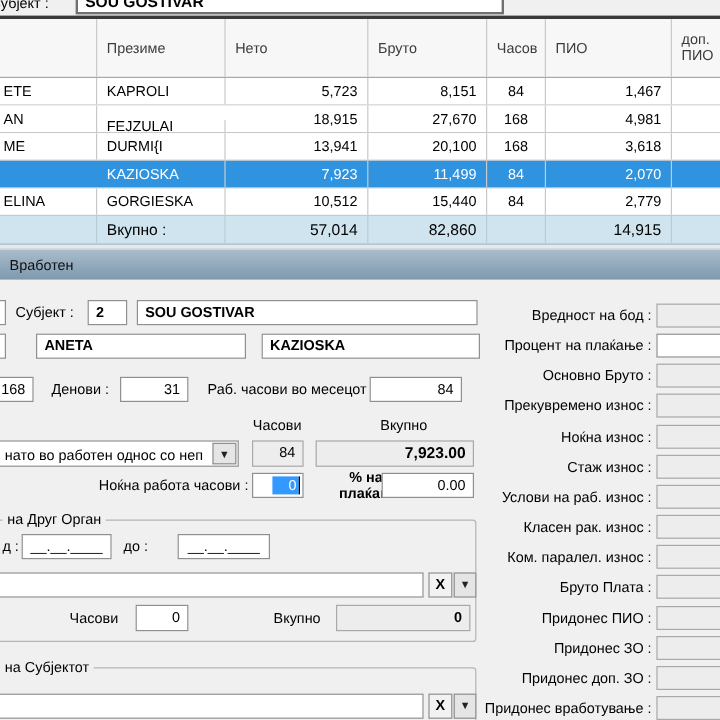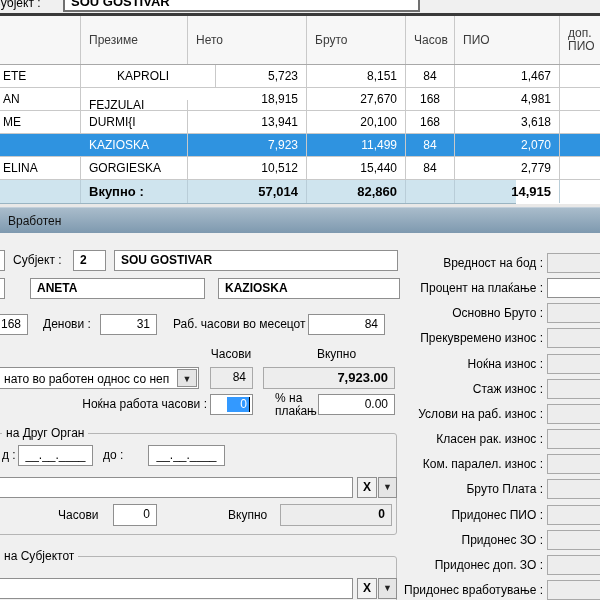--- a/index.html
+++ b/index.html
@@ -23,22 +23,22 @@
   #employee-table{left:0;top:16px;width:600px;height:188px;background:#fff;}
   .thead{position:absolute;left:0;top:0;width:600px;height:49px;background:#f7f7f7;border-bottom:1px solid #a8a8a8;box-sizing:border-box;}
   .hcell{position:absolute;top:0;bottom:0;border-right:1px solid #c9c9c9;box-sizing:border-box;
          display:flex;align-items:center;color:#3c3c3c;line-height:13px;}
   .trow{position:absolute;left:0;width:600px;height:23px;border-bottom:1px solid #c9c9c9;background:#fff;box-sizing:border-box;}
   .trow.selected{background:#2f93e0;color:#fff;}
   .tcell{position:absolute;top:0;bottom:0;border-right:1px solid #c9c9c9;box-sizing:border-box;
          display:flex;align-items:center;overflow:hidden;}
   .tcell.right{justify-content:flex-end;}
   .tcell.center{justify-content:center;}
-  .ttotal{position:absolute;left:0;top:164px;width:516px;height:24px;background:#cfe4ee;
-          font-weight:bold;font-size:13px;border-bottom:1px solid #9ab4c2;box-sizing:border-box;}
+  .ttotal{position:absolute;left:0;top:164px;width:600px;height:24px;background:#cfe4ee;
+          font-weight:normal;font-size:13px;border-bottom:1px solid #9ab4c2;box-sizing:border-box;}
   .ttotal .tcell{border-right:1px solid #b9cdd8;}
   #light-line{left:0;top:204px;width:600px;height:3px;background:#e9e8e7;}
   
   #tab-bar{left:0;top:207px;width:600px;height:26px;overflow:hidden;
     background:linear-gradient(#a9bccb,#7e99af);border-top:1px solid #c2cfda;box-sizing:border-box;}
   #tab-employee{position:absolute;left:-6px;top:0;height:26px;line-height:26px;padding:0 14px;color:#101010;}
   
   .lbl{height:21px;line-height:21px;white-space:nowrap;}
   .fld{background:#fff;border:1px solid #8f8f8f;box-sizing:border-box;height:21px;line-height:19px;
        padding:0 6px;overflow:hidden;white-space:nowrap;}
@@ -53,21 +53,21 @@
          font-size:12px;line-height:19px;font-weight:bold;}
   
   .rp-label{position:absolute;width:160px;text-align:right;white-space:nowrap;height:20px;line-height:20px;}
   .rp-field{position:absolute;left:547px;width:60px;height:20px;background:#ededed;border:1px solid #a9a9a9;box-sizing:border-box;}
   .rp-field.editable{background:#fff;border-color:#8f8f8f;}
   
   #night-input{left:210px;top:394px;width:43px;height:21px;background:#fff;border:1px solid #8f8f8f;box-sizing:border-box;}
   #night-selection{position:absolute;right:3px;top:2px;width:22px;height:15px;background:#3399ff;color:#fff;
                    text-align:right;line-height:15px;padding-right:2px;box-sizing:border-box;}
   #night-caret{position:absolute;right:2px;top:2px;width:1px;height:15px;background:#000;}
-  .two-line{line-height:13px;text-align:left;}
+  .two-line{line-height:13px;text-align:center;font-weight:bold;}
 </style>
 </head>
 <body>
 
 <div id="screen">
 
   <div class="abs" id="top-strip">
     <div class="abs" id="top-subject-label">Субјект :</div>
     <div class="abs" id="top-subject-field">SOU GOSTIVAR</div>
   </div>
@@ -78,21 +78,21 @@
         <div class="hcell" style="left: 0px; width: 81px; padding-left: 8px; padding-right: 0px;"></div>
         <div class="hcell" style="left: 81px; width: 107px; padding-left: 8px; padding-right: 0px;">Презиме</div>
         <div class="hcell" style="left: 188px; width: 119px; padding-left: 8px; padding-right: 0px;">Нето</div>
         <div class="hcell" style="left: 307px; width: 99px; padding-left: 8px; padding-right: 0px; text-align: right;">Бруто</div>
         <div class="hcell" style="left: 406px; width: 49px; padding-left: 8px; padding-right: 0px;">Часов</div>
         <div class="hcell" style="left: 455px; width: 105px; padding-left: 8px; padding-right: 0px;">ПИО</div>
         <div class="hcell" style="left: 560px; width: 46px; padding-left: 8px; padding-right: 0px;">доп. ПИО</div>
       </div>
       <div class="trow" style="top: 49px;">
         <div class="tcell" style="left: 0px; width: 81px; padding-left: 3px; padding-right: 0px;">ETE</div>
-        <div class="tcell" style="left: 81px; width: 107px; padding-left: 8px; padding-right: 0px; margin-left: 28px;">KAPROLI</div>
+        <div class="tcell" style="left: 81px; width: 107px; padding-left: 8px; padding-right: 0px;">KAPROLI</div>
         <div class="tcell right" style="left: 188px; width: 119px; padding-left: 0px; padding-right: 8px;">5,723</div>
         <div class="tcell right" style="left: 307px; width: 99px; padding-left: 0px; padding-right: 8px;">8,151</div>
         <div class="tcell center" style="left: 406px; width: 49px; padding-left: 0px; padding-right: 0px;">84</div>
         <div class="tcell right" style="left: 455px; width: 105px; padding-left: 0px; padding-right: 8px;">1,467</div>
         <div class="tcell" style="left: 560px; width: 46px; padding-left: 4px; padding-right: 0px;"></div>
       </div>
       <div class="trow" style="top: 72px;">
         <div class="tcell" style="left: 0px; width: 81px; padding-left: 3px; padding-right: 0px;">AN</div>
         <div class="tcell" style="left: 81px; width: 107px; padding-left: 8px; padding-right: 0px; margin-top: 12px;">FEJZULAI</div>
         <div class="tcell right" style="left: 188px; width: 119px; padding-left: 0px; padding-right: 8px;">18,915</div>

